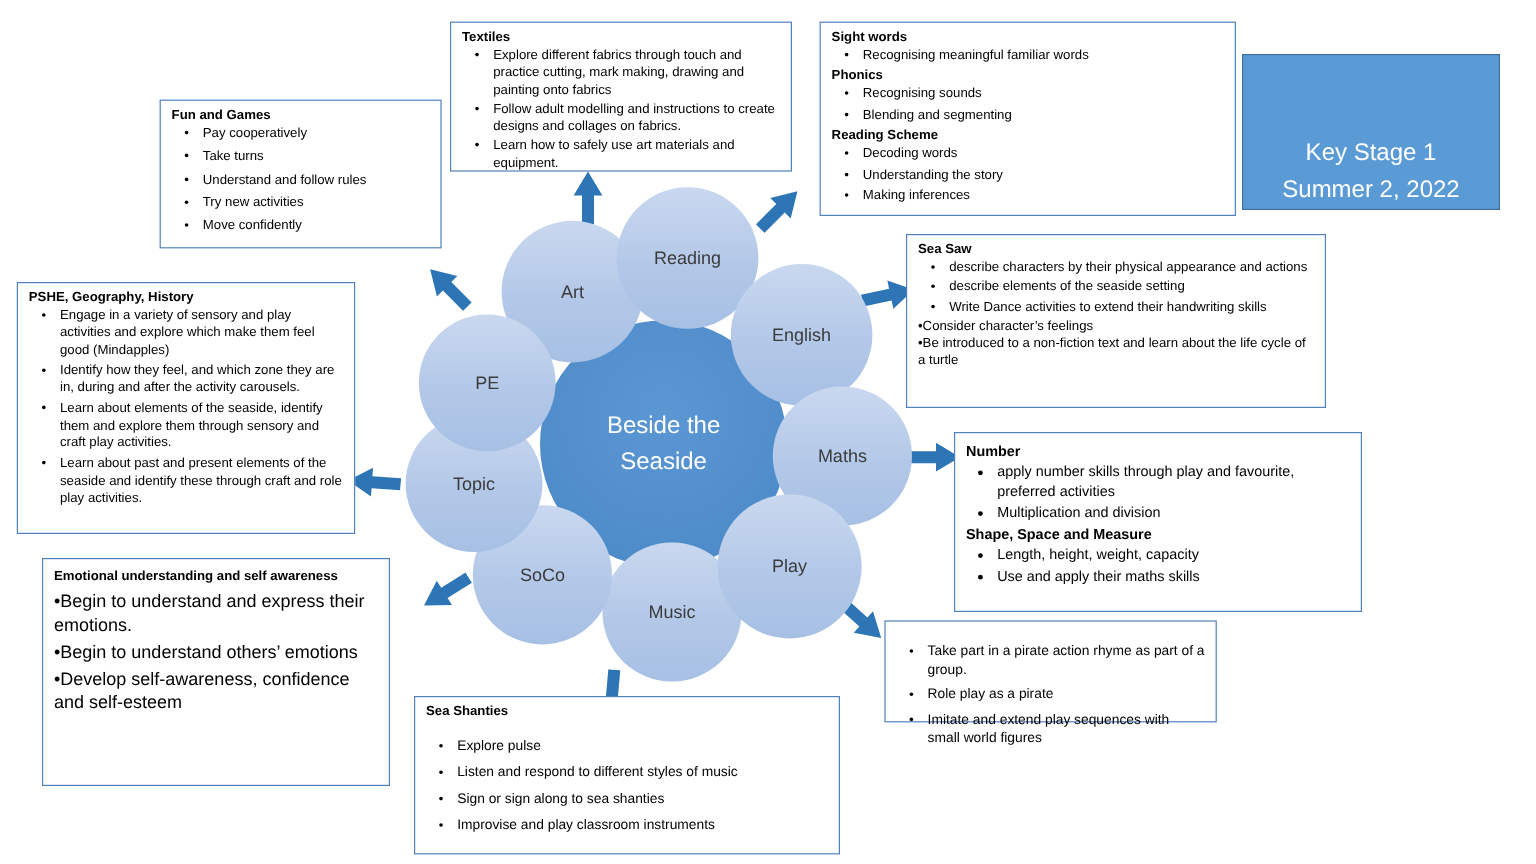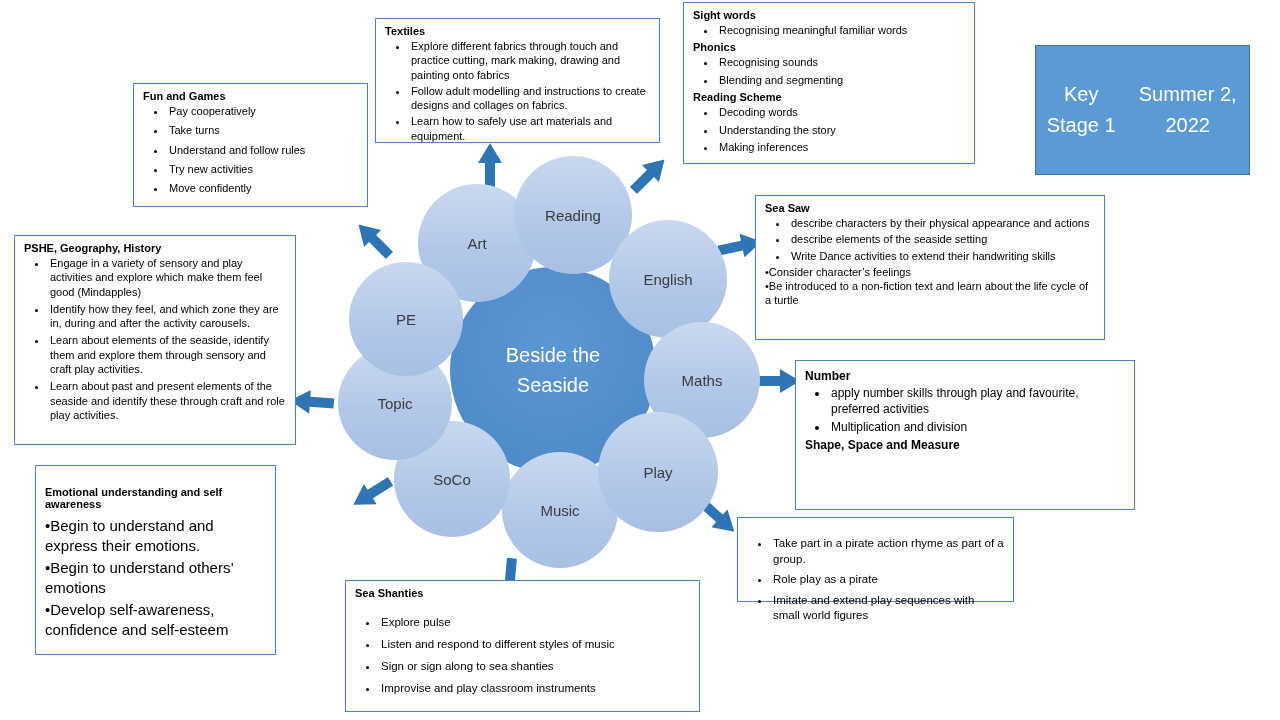--- a/index.html
+++ b/index.html
@@ -45,45 +45,45 @@
   
   .info-box {
     position:absolute; background:#fff; border:1px solid var(--box-border);
     padding:6px 9px; box-sizing:border-box; z-index:4; font-size:11px;
   }
   .box-title { font-weight:700; font-size:11px; margin:0 0 2px 0; }
   ul.bullets { margin:2px 0 2px 0; padding-left:24px; font-size:11px; line-height:1.3; list-style:disc outside; }
   ul.bullets li { margin:0 0 2px 0; padding-left:2px; }
 
   .textiles  { left:375px; top:18px;  width:285px; height:125px; }
-  .literacy  { left:683px; top:2px;  width:292px; height:162px; }
+  .literacy  { left:683px; top:18px;  width:347px; height:162px; }
   .literacy ul.bullets { line-height:1.4; margin-bottom:3px; }
   .fungames  { left:133px; top:83px;  width:235px; height:124px; }
   .fungames ul.bullets li { margin-bottom:5px; }
   .seasaw    { left:755px; top:195px; width:350px; height:145px; }
   .seasaw .line { font-size:11px; line-height:1.3; }
   .pshe      { left:14px;  top:235px; width:282px; height:210px; }
   .pshe ul.bullets li { margin-bottom:3px; }
   .number    { left:795px; top:360px; width:340px; height:150px; }
   .number .box-title { font-size:12px; margin-top:2px; }
   .number ul.bullets { font-size:12px; line-height:1.35; }
-  .emotional { left:35px;  top:465px; width:241px; height:190px; padding-top:20px; }
+  .emotional { left:35px;  top:465px; width:290px; height:190px; padding-top:8px; }
   .emotional .box-title { margin-bottom:6px; }
   .emotional .big-line { font-size:15px; line-height:1.3; margin-bottom:3px; }
   .playbox   { left:737px; top:517px; width:277px; height:85px; padding-top:16px; }
   .playbox ul.bullets { font-size:11.5px; line-height:1.35; }
   .playbox ul.bullets li { margin-bottom:5px; }
   .shanties  { left:345px; top:580px; width:355px; height:132px; }
   .shanties ul.bullets { margin-top:16px; font-size:11.5px; }
   .shanties ul.bullets li { margin-bottom:7px; }
 
   .keystage {
     position:absolute; left:1035px; top:45px; width:215px; height:130px;
     background:var(--keystage-fill); border:1px solid var(--keystage-border);
-    color:#fff; display:flex; flex-direction:row; align-items:center; justify-content:flex-end;
+    color:#fff; display:flex; flex-direction:column; align-items:center; justify-content:flex-end;
     text-align:center; font-size:20px; line-height:1.55; z-index:4; box-sizing:border-box;
   }
 </style>
 </head>
 <body>
 
 <div class="canvas">
 
   <div class="arrow a-textiles">
       <svg viewBox="0 0 44 26">
@@ -232,20 +232,24 @@
       </ul>
   </div>
 
   <div class="info-box number">
       <div class="box-title">Number</div>
       <ul class="bullets">
         <li>apply number skills through play and favourite, preferred activities</li>
         <li>Multiplication and division</li>
       </ul>
       <div class="box-title">Shape, Space and Measure</div>
+      <ul class="bullets">
+        <li>Length, height, weight, capacity</li>
+        <li>Use and apply their maths skills</li>
+      </ul>
     </div>
 
   <div class="info-box emotional">
     <div class="box-title">Emotional understanding and self awareness</div>
     <div>
         <div class="big-line">•Begin to understand and express their emotions.</div>
         <div class="big-line">•Begin to understand others’ emotions</div>
         <div class="big-line">•Develop self-awareness, confidence and self-esteem</div>
       </div>
   </div>

